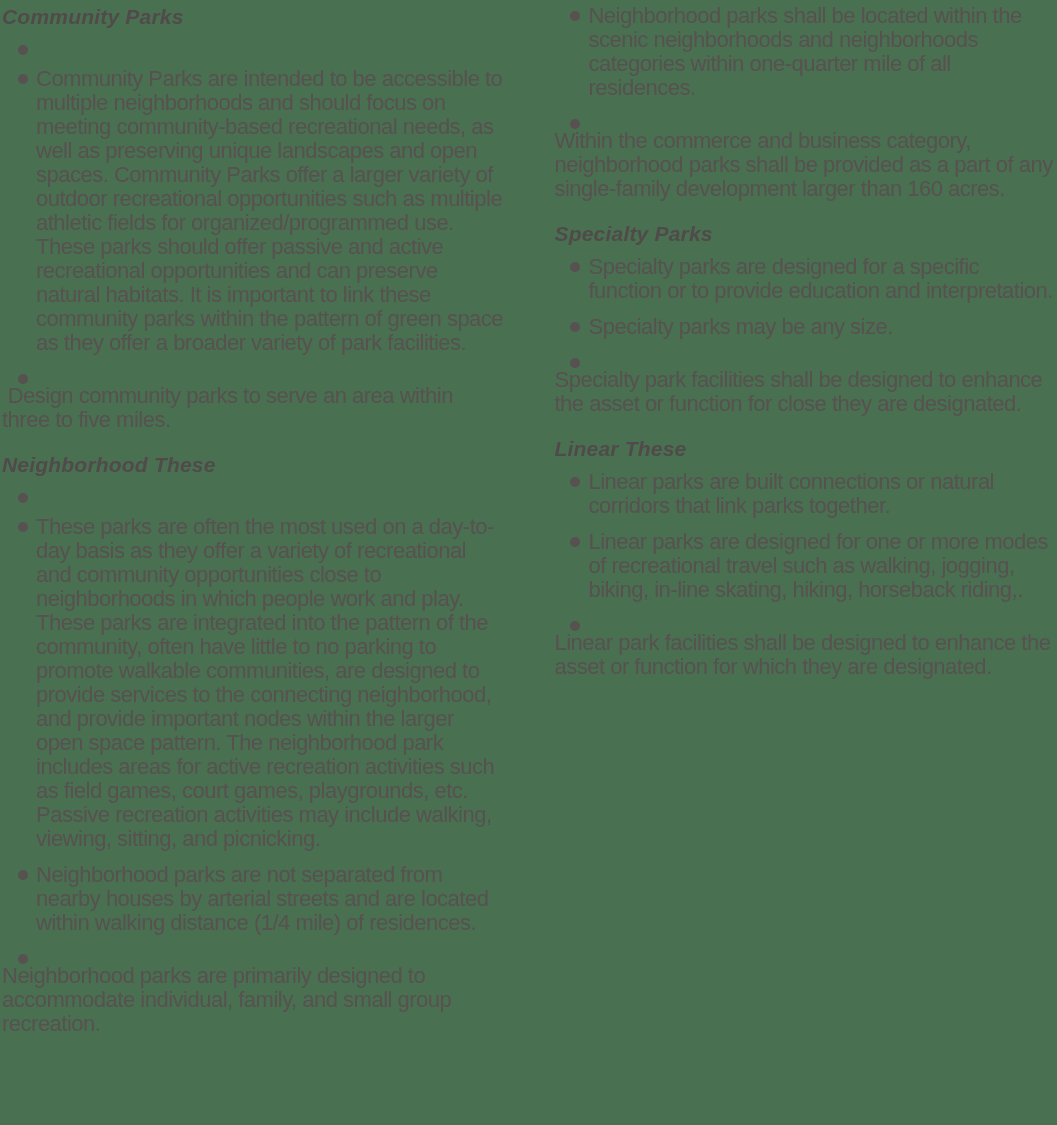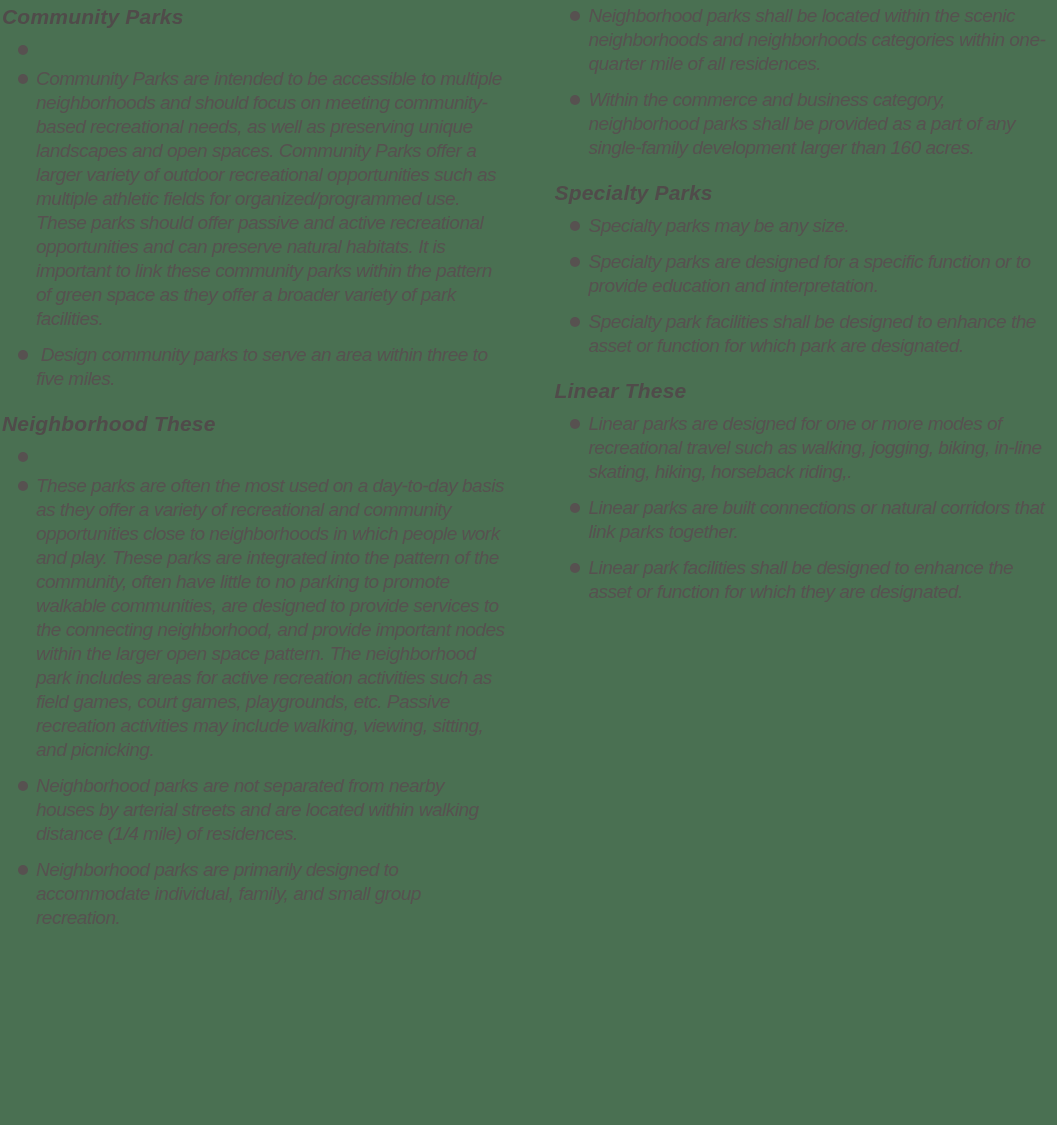--- a/index.html
+++ b/index.html
@@ -36,34 +36,33 @@
     color:var(--head);
     letter-spacing:0.2px;
   }
   .sec-title:empty{display:none;}
   ul.bullets{list-style:none;margin:0;padding:0;}
   ul.bullets li{
     display:flex;
     align-items:flex-start;
     margin:0 0 12px 0;
   }
-  ul.bullets li:last-child{margin-bottom:12px;}
+  ul.bullets li:last-child{margin-bottom:12px;flex-direction:column;}
   .dot{
     flex:0 0 10px;
     width:10px;height:10px;
     border-radius:50%;
     background:var(--ink);
     margin:7px 8px 0 16px;
   }
   .btxt{
-    font-size:19px;
+    font-size:22px;
     line-height:24px;
     letter-spacing:-0.5px;
     white-space:pre-wrap;
-    font-style:italic;
   }
 </style>
 </head>
 <body>
 
 <div class="page">
 
   <div class="col col-left">
 
     <section>
@@ -120,43 +119,43 @@
           <span class="btxt">Within the commerce and business category, neighborhood parks shall be provided as a part of any single-family development larger than 160 acres.</span>
         </li>
       </ul>
     </section>
 
     <section>
       <h2 class="sec-title">Specialty Parks</h2>
       <ul class="bullets">
         <li>
           <span class="dot"></span>
+          <span class="btxt">Specialty parks are designed for a specific function or to provide education and interpretation.</span>
+        </li>
+        <li>
+          <span class="dot"></span>
           <span class="btxt">Specialty parks may be any size.</span>
         </li>
         <li>
           <span class="dot"></span>
-          <span class="btxt">Specialty parks are designed for a specific function or to provide education and interpretation.</span>
-        </li>
-        <li>
-          <span class="dot"></span>
-          <span class="btxt">Specialty park facilities shall be designed to enhance the asset or function for which park are designated.</span>
+          <span class="btxt">Specialty park facilities shall be designed to enhance the asset or function for close they are designated.</span>
         </li>
       </ul>
     </section>
 
     <section>
       <h2 class="sec-title">Linear These</h2>
       <ul class="bullets">
         <li>
           <span class="dot"></span>
-          <span class="btxt">Linear parks are designed for one or more modes of recreational travel such as walking, jogging, biking, in-line skating, hiking, horseback riding,.</span>
+          <span class="btxt">Linear parks are built connections or natural corridors that link parks together.</span>
         </li>
         <li>
           <span class="dot"></span>
-          <span class="btxt">Linear parks are built connections or natural corridors that link parks together.</span>
+          <span class="btxt">Linear parks are designed for one or more modes of recreational travel such as walking, jogging, biking, in-line skating, hiking, horseback riding,.</span>
         </li>
         <li>
           <span class="dot"></span>
           <span class="btxt">Linear park facilities shall be designed to enhance the asset or function for which they are designated.</span>
         </li>
       </ul>
     </section>
 
   </div>
 

